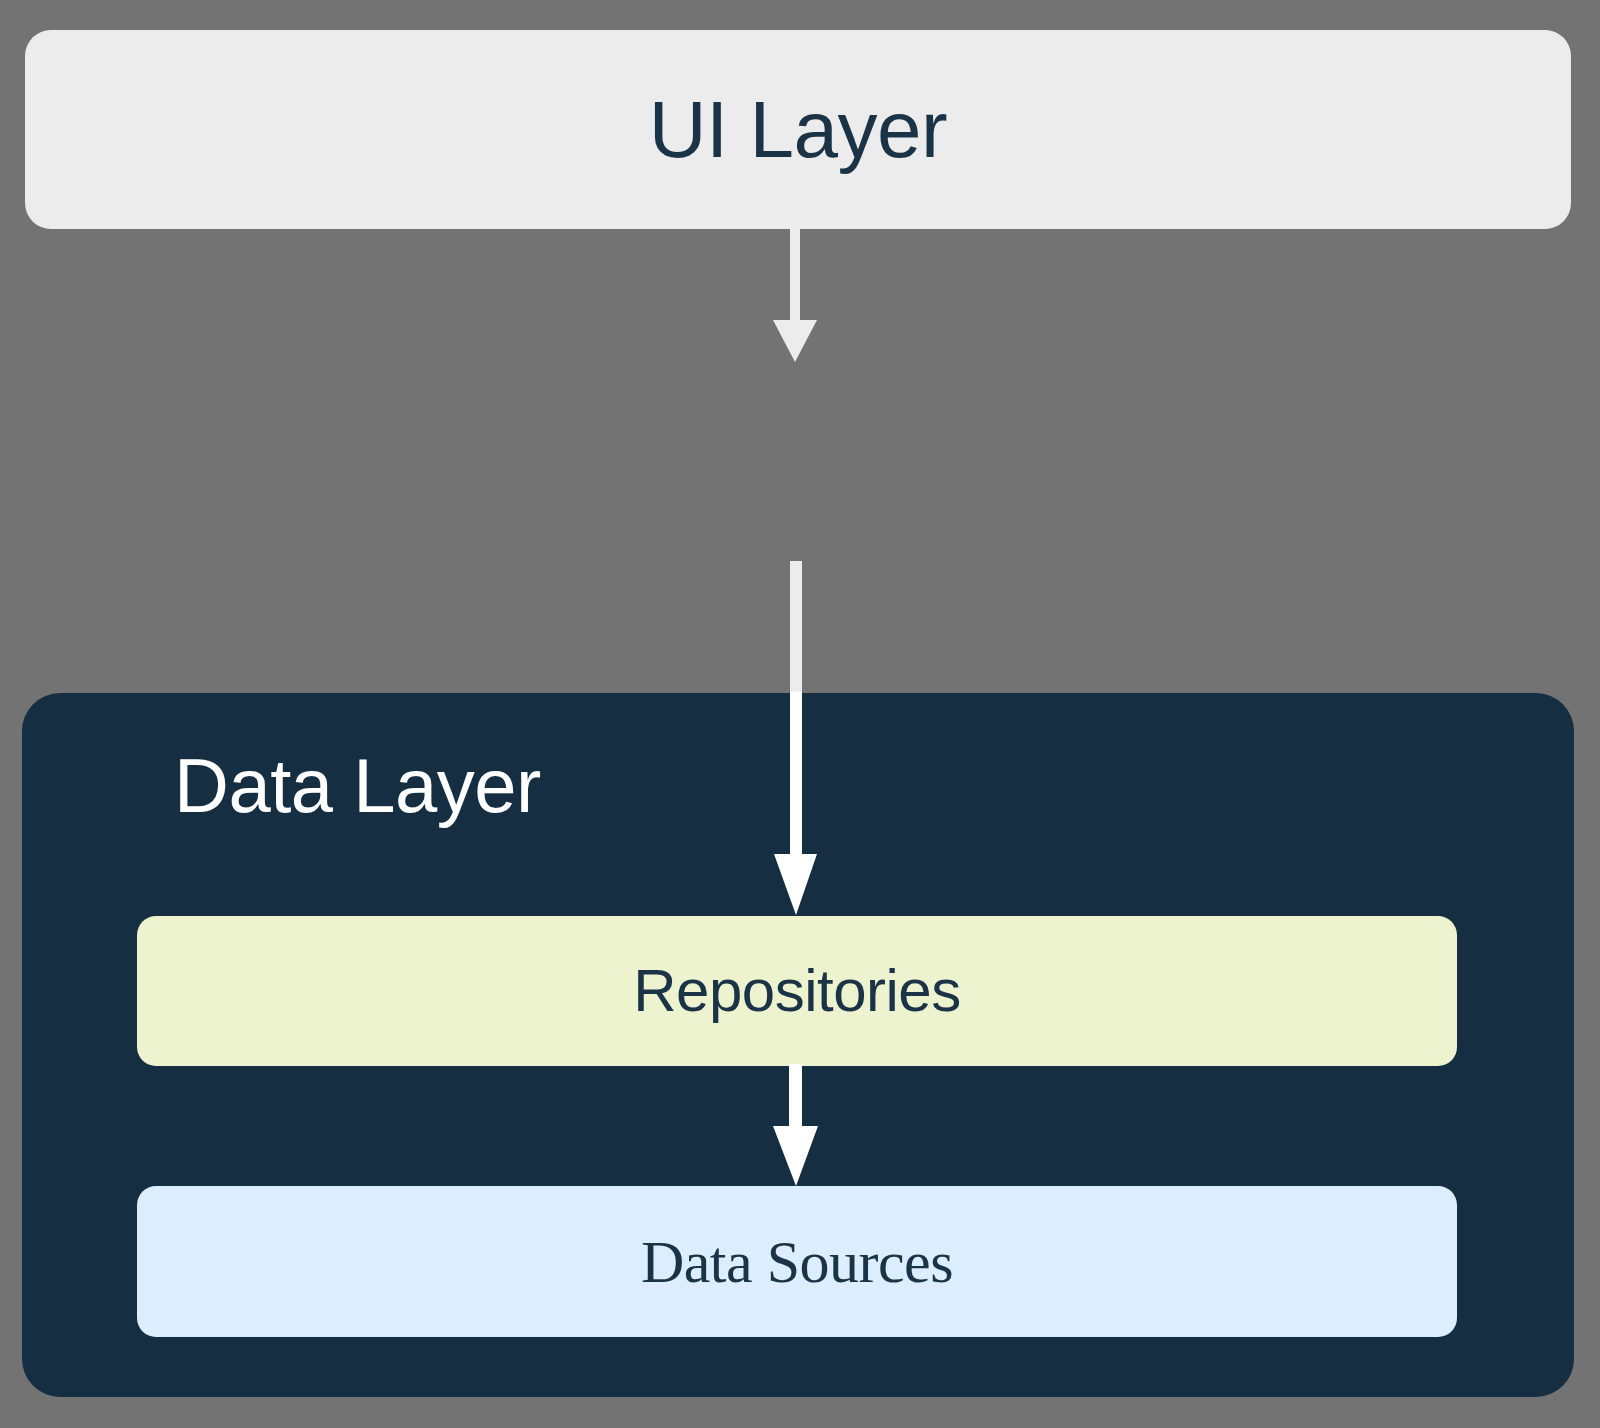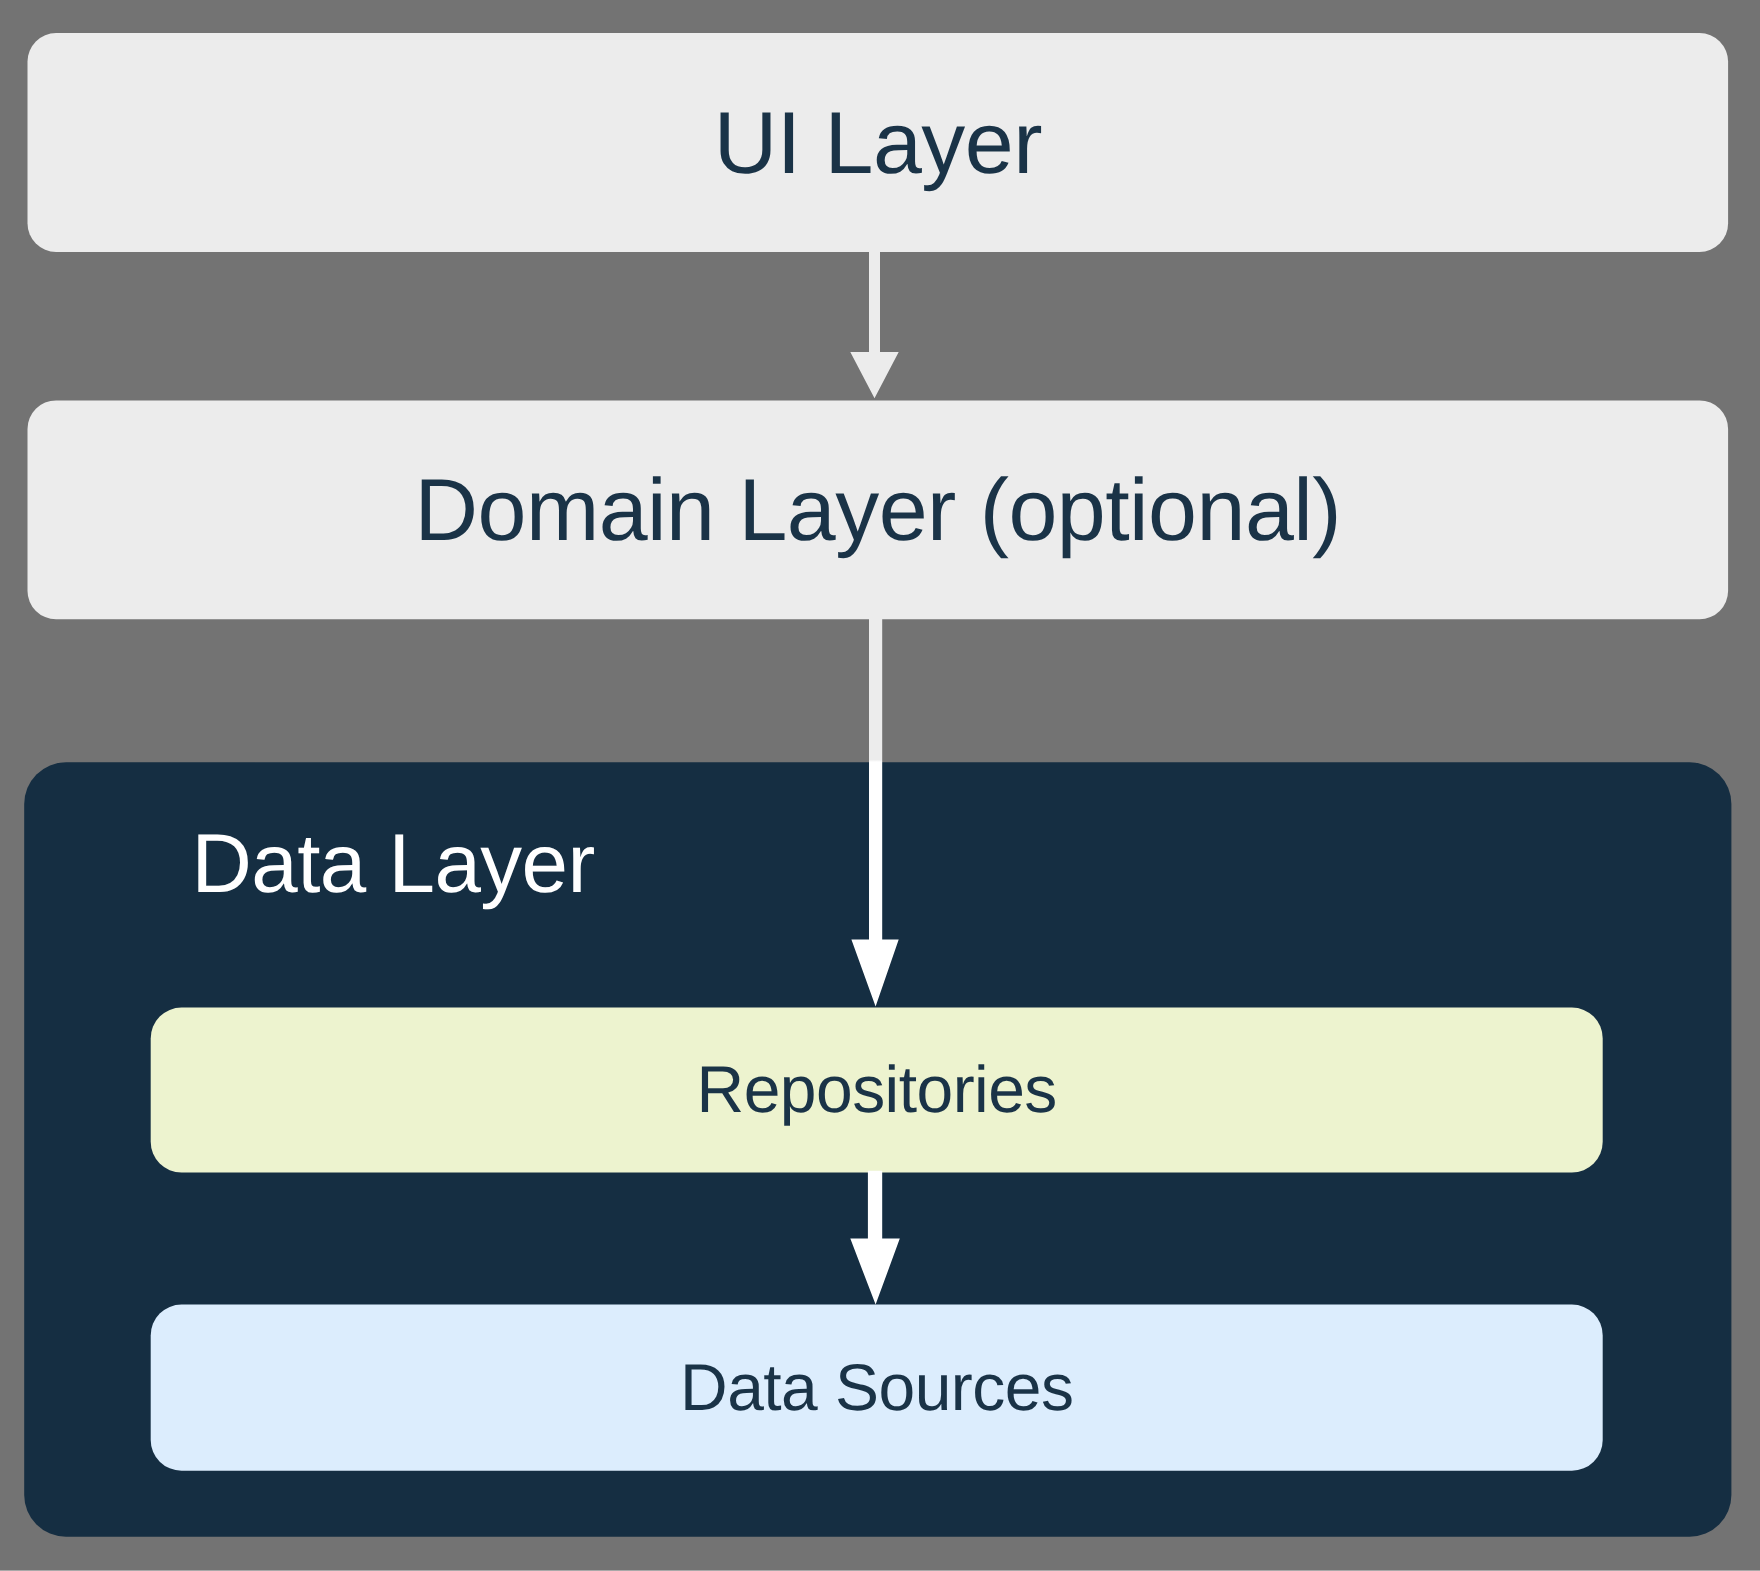--- a/index.html
+++ b/index.html
@@ -102,20 +102,21 @@
     color: #1A3347;
   }
 
   #data-sources-box {
     left: 137px;
     top: 1186px;
     width: 1320px;
     height: 151px;
     background: #DCEDFD;
     border-radius: 19px;
+    font-family: Liberation Serif, serif;
   }
   #data-sources-box .layer-label {
     font-size: 60px;
     color: #1A3347;
   }
 
   
   .arrow {
     position: absolute;
     pointer-events: none;
@@ -124,41 +125,38 @@
 
   #arrow-ui-to-domain { left: 760px; top: 228px; }
   #arrow-domain-to-repositories { left: 760px; top: 561px; }
   #arrow-repositories-to-datasources { left: 760px; top: 1064px; }
 
   
   #ui-layer, #domain-layer { z-index: 2; }
   #data-layer { z-index: 1; }
   #arrow-ui-to-domain { z-index: 3; }
   #arrow-domain-to-repositories { z-index: 4; }
-  #repositories-box, #data-sources-box { z-index: 5; border-radius: 28px; }
+  #repositories-box, #data-sources-box { z-index: 5; }
   #arrow-repositories-to-datasources { z-index: 6; }
 </style>
 </head>
 <body>
 
 <div id="diagram">
 
   <div class="layer-box" id="ui-layer">
     <span class="layer-label">UI Layer</span>
   </div>
 
   <div class="arrow" id="arrow-ui-to-domain">
     <svg width="70" height="136" viewBox="0 0 70 136" aria-hidden="true">
       <path d="M30 0 H40 V92 H57 L35 134 L13 92 H30 Z" fill="#ECECEC"></path>
     </svg>
   </div>
 
-  <div class="layer-box" id="domain-layer">
-    <span class="layer-label">Domain Layer (optional)</span>
-  </div>
 
   <div id="data-layer">
     <div id="data-layer-title">Data Layer</div>
   </div>
 
   <div class="arrow" id="arrow-domain-to-repositories">
     <svg width="70" height="356" viewBox="0 0 70 356" aria-hidden="true">
       <defs>
         <linearGradient id="shaftGrad" x1="0" y1="0" x2="0" y2="1" gradientUnits="objectBoundingBox">
           <stop offset="0" stop-color="#ECECEC"></stop>

